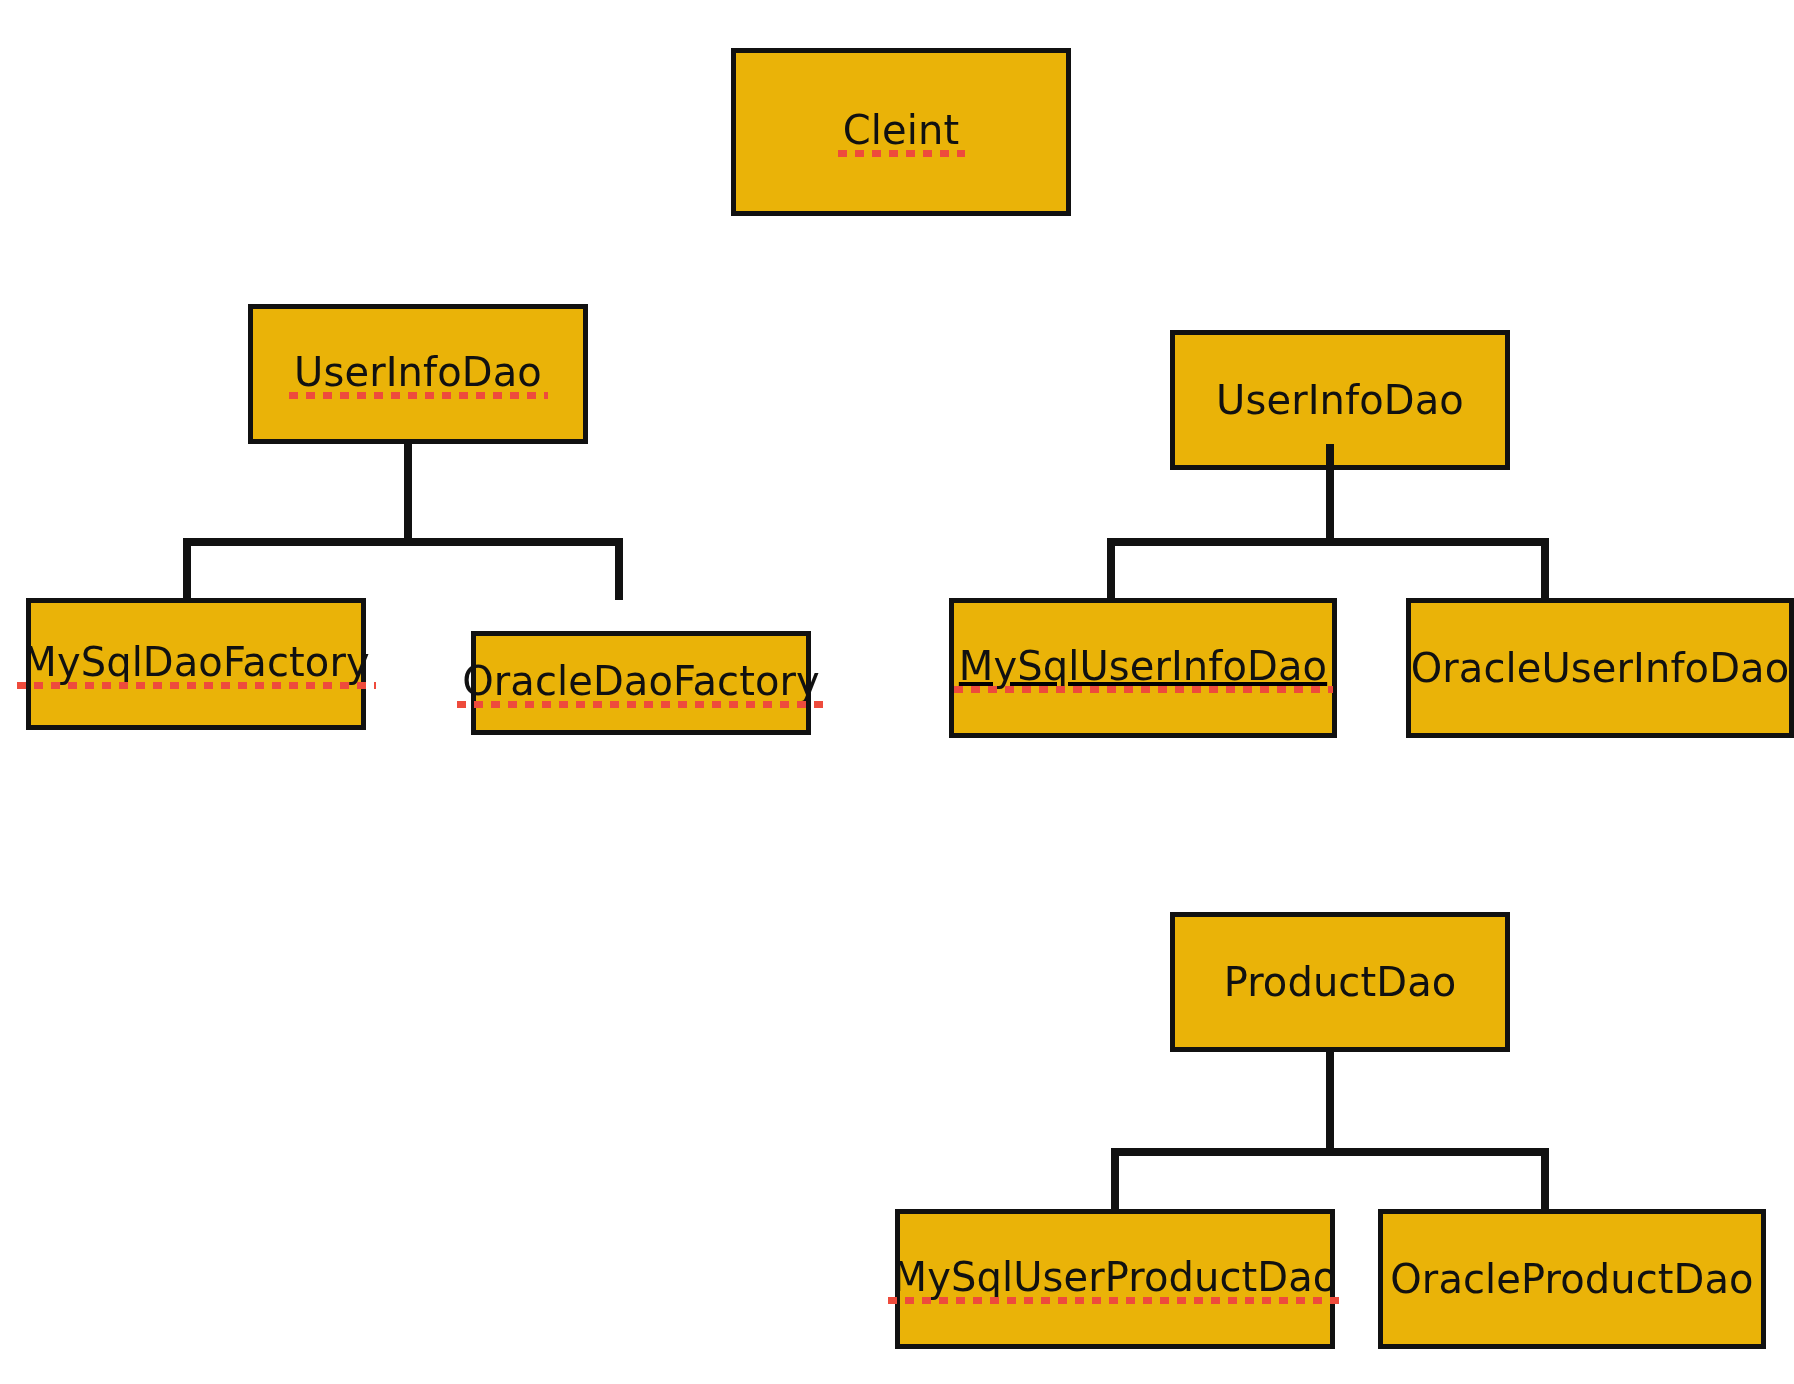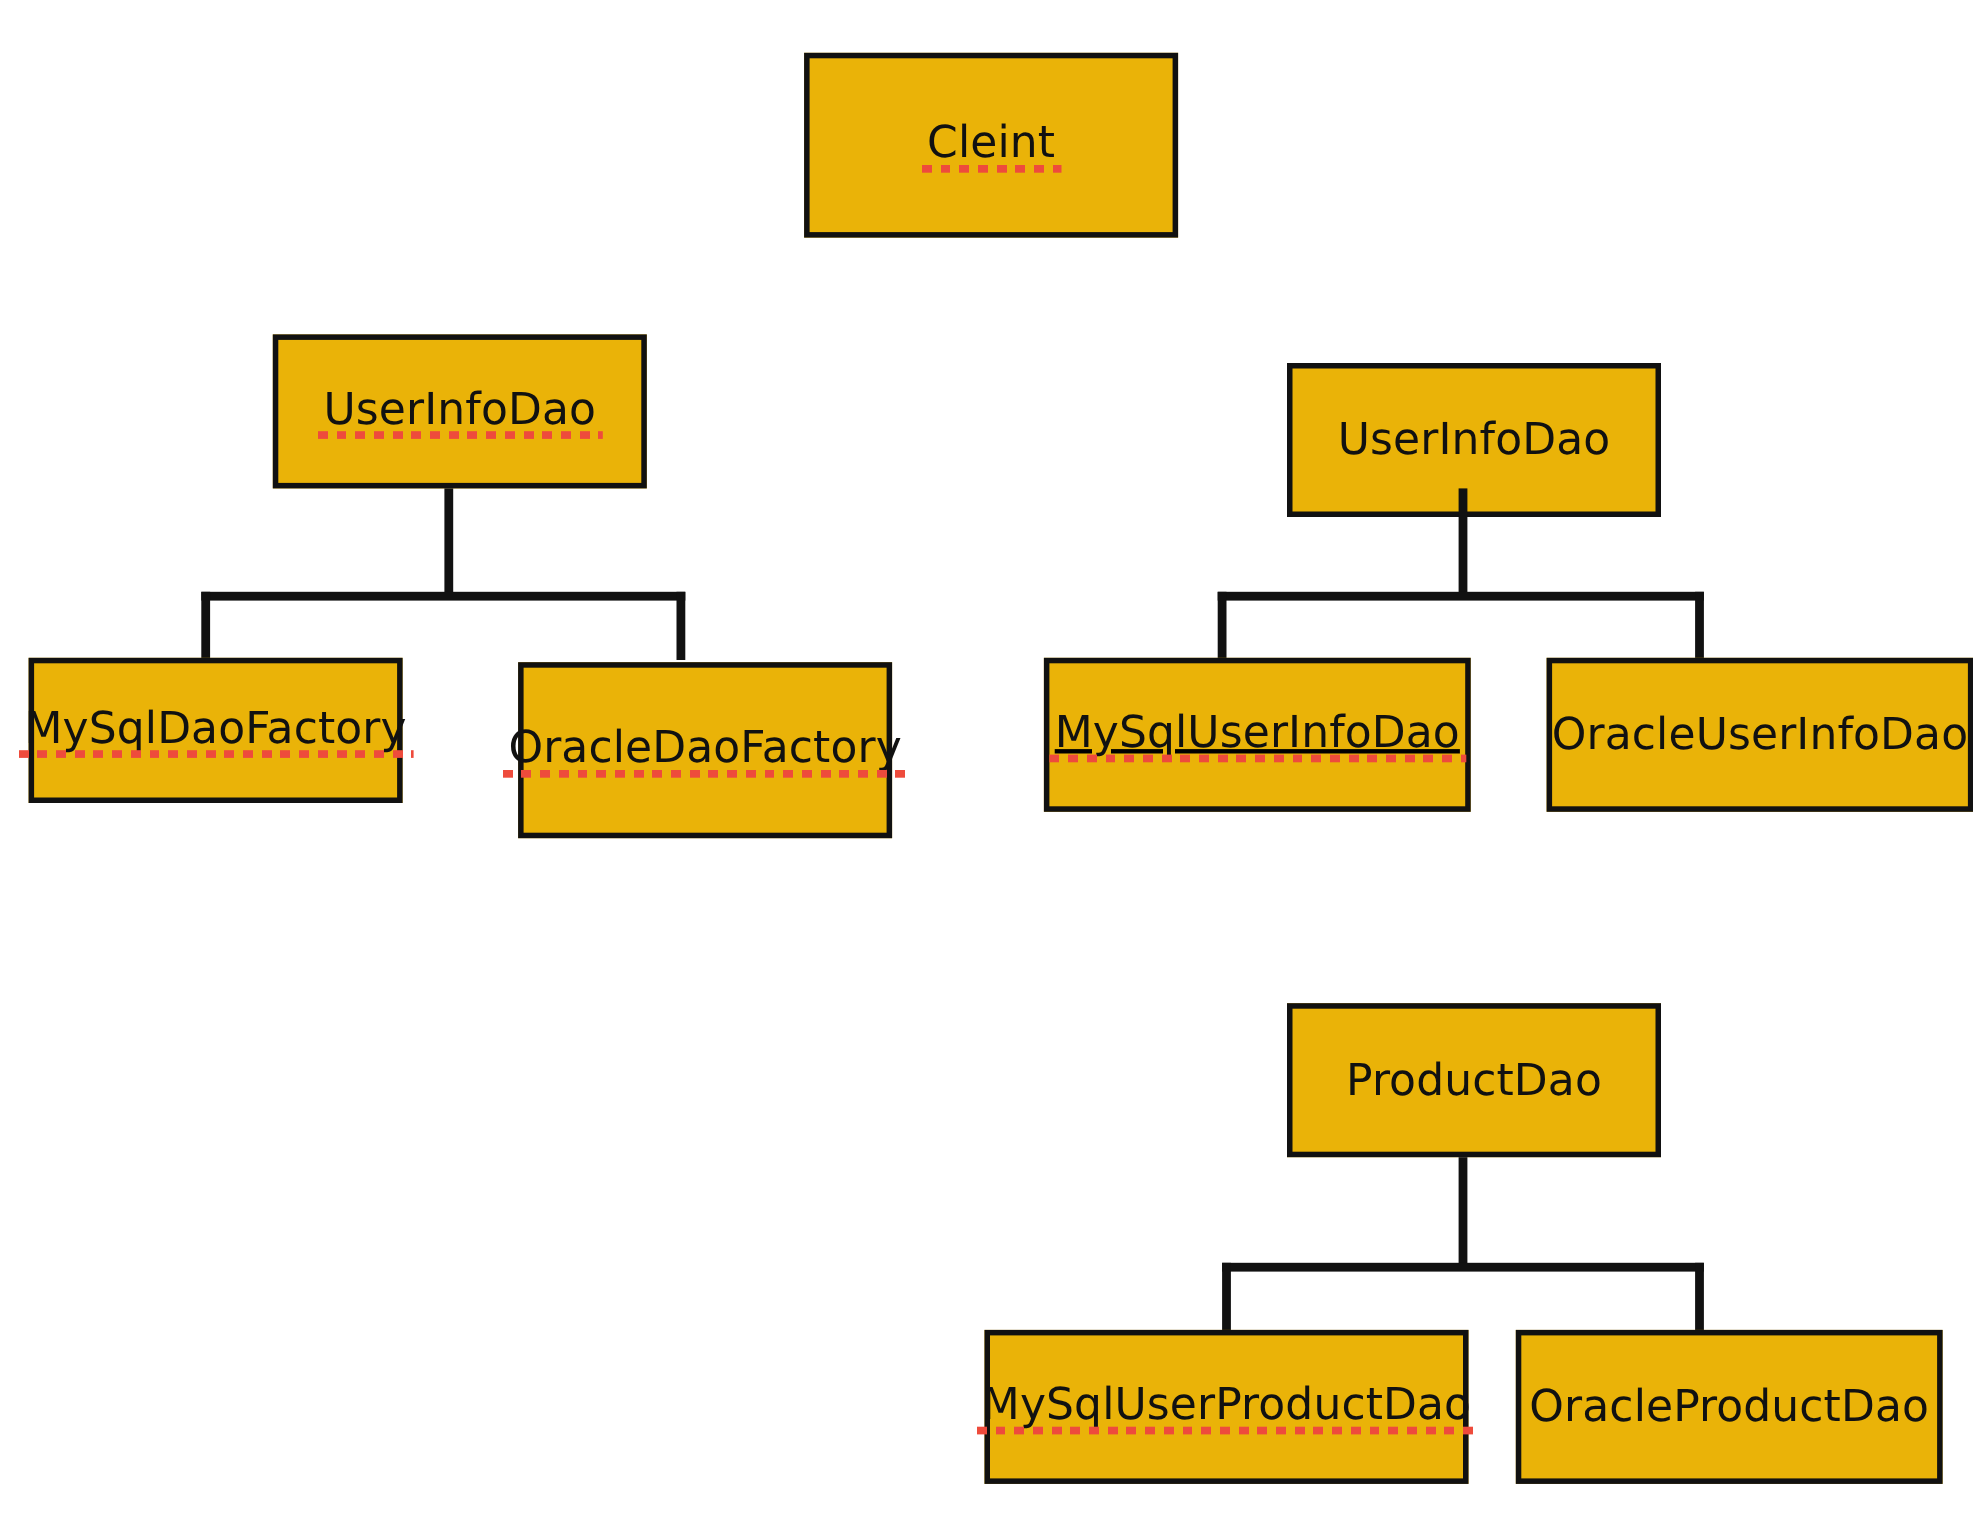--- a/index.html
+++ b/index.html
@@ -78,21 +78,21 @@
 
   <div class="conn conn-v" style="left:404px; top:444px; height:100px;"></div>
   <div class="conn conn-h" style="left:183px; top:538px; width:440px;"></div>
   <div class="conn conn-v" style="left:183px; top:538px; height:62px;"></div>
   <div class="conn conn-v" style="left:615px; top:538px; height:62px;"></div>
 
   <div class="node" style="left:26px; top:598px; width:340px; height:132px;">
     <span class="node-label misspelled" style="--underline-color: #ee4b3c;">MySqlDaoFactory</span>
   </div>
 
-  <div class="node" style="left:471px; top:602px; width:340px; height:160px;">
+  <div class="node" style="left:471px; top:631px; width:340px; height:104px;">
     <span class="node-label misspelled" style="--underline-color: #ee4b3c;">OracleDaoFactory</span>
   </div>
 
   <div class="node" style="left:1170px; top:304px; width:340px; height:140px;margin-top:26px;">
     <span class="node-label">UserInfoDao</span>
   </div>
 
   <div class="conn conn-v" style="left:1326px; top:444px; height:100px;"></div>
   <div class="conn conn-h" style="left:1107px; top:538px; width:442px;"></div>
   <div class="conn conn-v" style="left:1107px; top:538px; height:62px;"></div>

